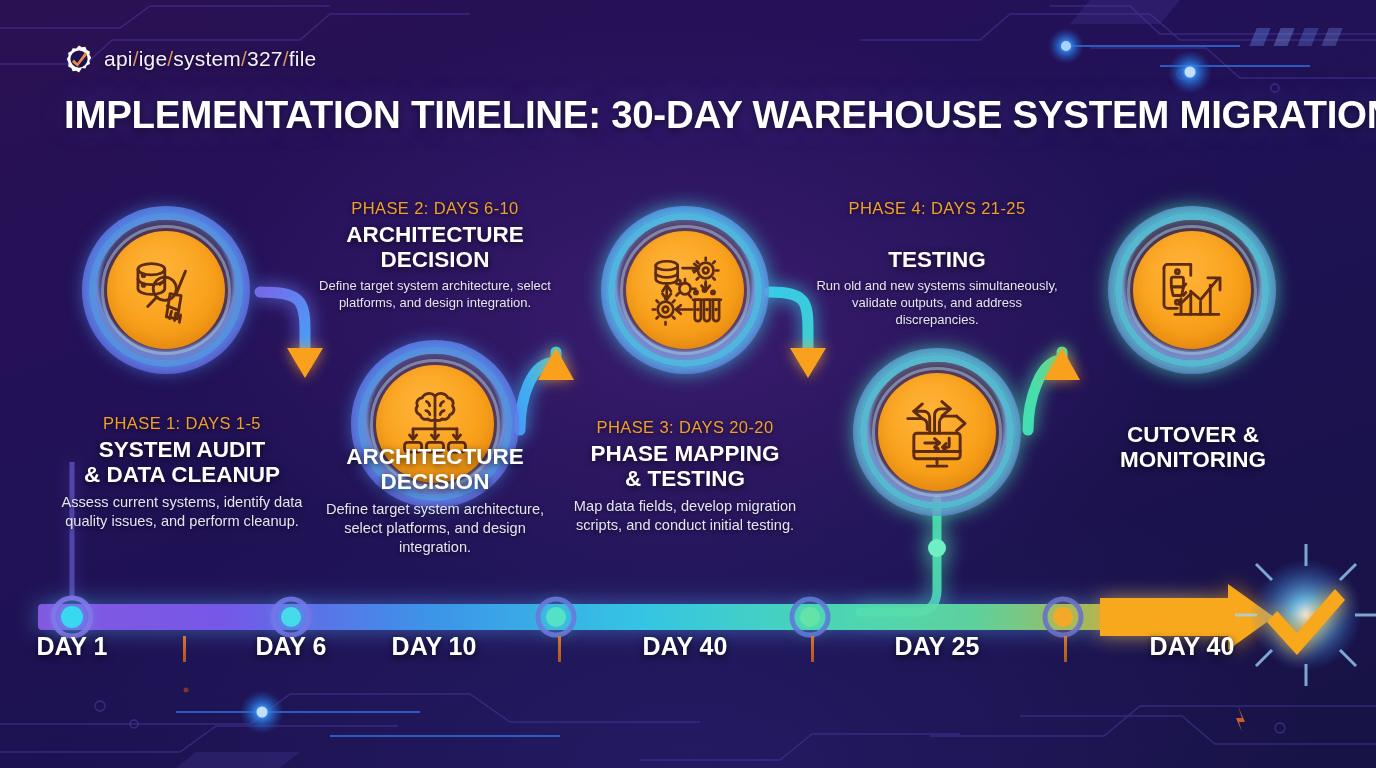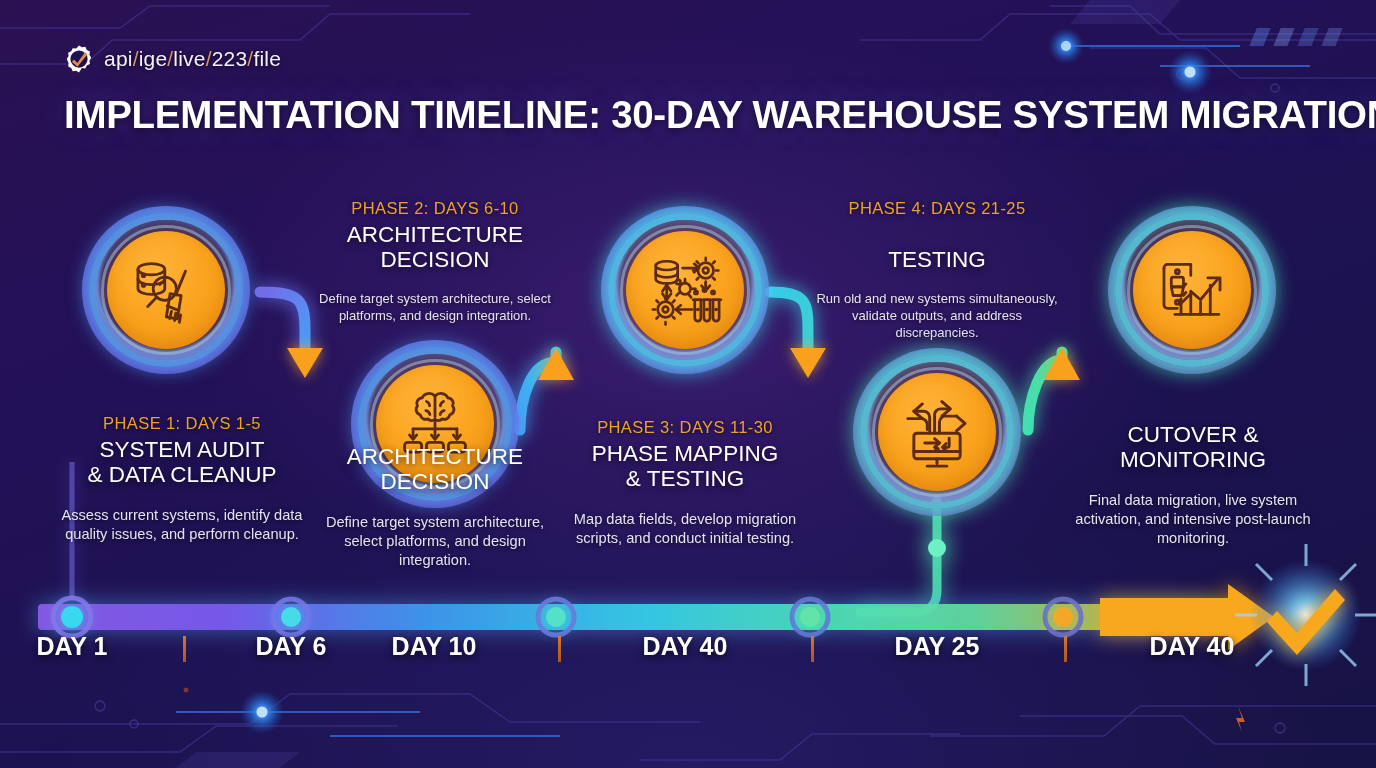--- a/index.html
+++ b/index.html
@@ -73,26 +73,26 @@
   .node.glow-cyan .ring-mid{ box-shadow:0 0 20px 5px rgba(60,220,230,.8), inset 0 0 14px rgba(150,245,255,.5); border-color:#49b6e8; }
   .node.glow-green .ring-mid{ box-shadow:0 0 20px 5px rgba(70,235,180,.8), inset 0 0 14px rgba(160,255,220,.5); border-color:#4fb9d8; }
 
   .txt{ position:absolute; text-align:center; }
   .ph-label{
     font-size:16.5px; font-weight:normal; color:#f0a02a;
     letter-spacing:.4px; white-space:nowrap;
     text-shadow:0 1px 5px rgba(0,0,0,.7);
   }
   .ph-title{
-    font-size:22.5px; font-weight:normal; color:#ffffff;
+    font-size:22.5px; font-weight:bold; color:#ffffff;
     line-height:1.13; margin-top:4px;
     text-shadow:0 2px 7px rgba(0,0,0,.7);
   }
   .ph-desc{
-    font-size:14.6px; color:#e6e3f5; line-height:1.32; margin-top:18px;
+    font-size:14.6px; color:#e6e3f5; line-height:1.32; margin-top:5px;
     text-shadow:0 1px 4px rgba(0,0,0,.65);
   }
   .ph-desc.sm{ font-size:13px; line-height:1.3; }
 
   
   .timeline{ position:absolute; left:0; top:0; width:1376px; height:768px; z-index:5; pointer-events:none; }
   .day-row{ position:absolute; left:0; top:632px; width:1376px; height:50px; z-index:8; }
   .day{
     position:absolute; top:0; font-size:25px; font-weight:bold; color:#ffffff;
     text-shadow:0 2px 7px rgba(0,0,0,.75); white-space:nowrap;
@@ -209,21 +209,21 @@
     <path d="M72 462 L72 600" stroke="#7b6ef0" stroke-width="5" fill="none" opacity=".55" style="filter:drop-shadow(0 0 8px rgba(120,110,250,.7))"></path>
   </svg>
 
   <div class="brand">
     <svg class="brand-logo" viewBox="0 0 32 32">
       <path d="M16 1.6l3.1 1.9 3.6-.5 1.6 3.3 3.3 1.6-.5 3.6 1.9 3.1-1.9 3.1.5 3.6-3.3 1.6-1.6 3.3-3.6-.5L16 30.4l-3.1-1.9-3.6.5-1.6-3.3-3.3-1.6.5-3.6L3 16l1.9-3.1-.5-3.6 3.3-1.6L9.3 4.4l3.6.5z" fill="#ffffff"></path>
       <circle cx="16" cy="16" r="9.2" fill="#1d1150"></circle>
       <path d="M10.6 16.4l3.6 3.8L22.4 8.9l2.6 1.9-10.6 13.5-5.9-5.2z" fill="#e8894a"></path>
     </svg>
     <div class="brand-path">
-      <span>api</span><span class="sep">/</span><span>ige</span><span class="sep">/</span><span>live</span><span class="sep">/</span><span>223</span><span class="sep">/</span><span>file</span>
+      <span>api</span><span class="sep">/</span><span>ige</span><span class="sep">/</span><span>system</span><span class="sep">/</span><span>327</span><span class="sep">/</span><span>file</span>
     </div>
   </div>
 
   <h1 class="main-title">IMPLEMENTATION TIMELINE: 30-DAY WAREHOUSE SYSTEM MIGRATION</h1>
 
   <div class="phase" style="left:0;top:0;">
     <div class="node" style="left:82px; top:206px;">
       <div class="ring-outer"></div>
       <div class="ring-mid"></div>
       <div class="ring-in"></div>
@@ -327,21 +327,21 @@
           <path d="M55 40h5v15a2.5 2.5 0 01-5 0z"></path>
           <path d="M38.5 40h23"></path>
           <path d="M42.5 48h0.1M50 48h0.1M57.5 48h0.1" stroke-width="3"></path>
           <circle cx="41" cy="34" r="1.3"></circle>
             <circle cx="48" cy="32" r="1.3"></circle>
             <circle cx="55" cy="34" r="1.3"></circle>
         </svg>
       </div>
     </div>
     <div class="txt" style="left:560px; top:418px; width:250px;">
-      <div class="ph-label">PHASE 3: DAYS 11-30</div>
+      <div class="ph-label">PHASE 3: DAYS 20-20</div>
       <div class="ph-title">
         <span>PHASE MAPPING</span><br>
         <span>&amp; TESTING</span>
       </div>
       <div class="ph-desc">Map data fields, develop migration scripts, and conduct initial testing.</div>
     </div>
   </div>
 
   <div class="phase" style="left:0;top:0;">
     <div class="txt" style="left:812px; top:199px; width:250px;">
@@ -401,21 +401,20 @@
           <path d="M22 44l10-10 7 6 14-17"></path>
           <path d="M45 22h10v10"></path>
         </svg>
       </div>
     </div>
     <div class="txt" style="left:1068px; top:418px; width:250px;">
       <div class="ph-title">
         <span>CUTOVER &amp;</span><br>
         <span>MONITORING</span>
       </div>
-      <div class="ph-desc">Final data migration, live system activation, and intensive post-launch monitoring.</div>
     </div>
   </div>
 
   <svg class="timeline" viewBox="0 0 1376 768">
     <defs>
       <linearGradient id="tlg" x1="0" y1="0" x2="1" y2="0">
         <stop offset="0%" stop-color="#8a5ce8"></stop>
         <stop offset="16%" stop-color="#7a5cf0"></stop>
         <stop offset="33%" stop-color="#3f9af0"></stop>
         <stop offset="52%" stop-color="#36d0ea"></stop>

